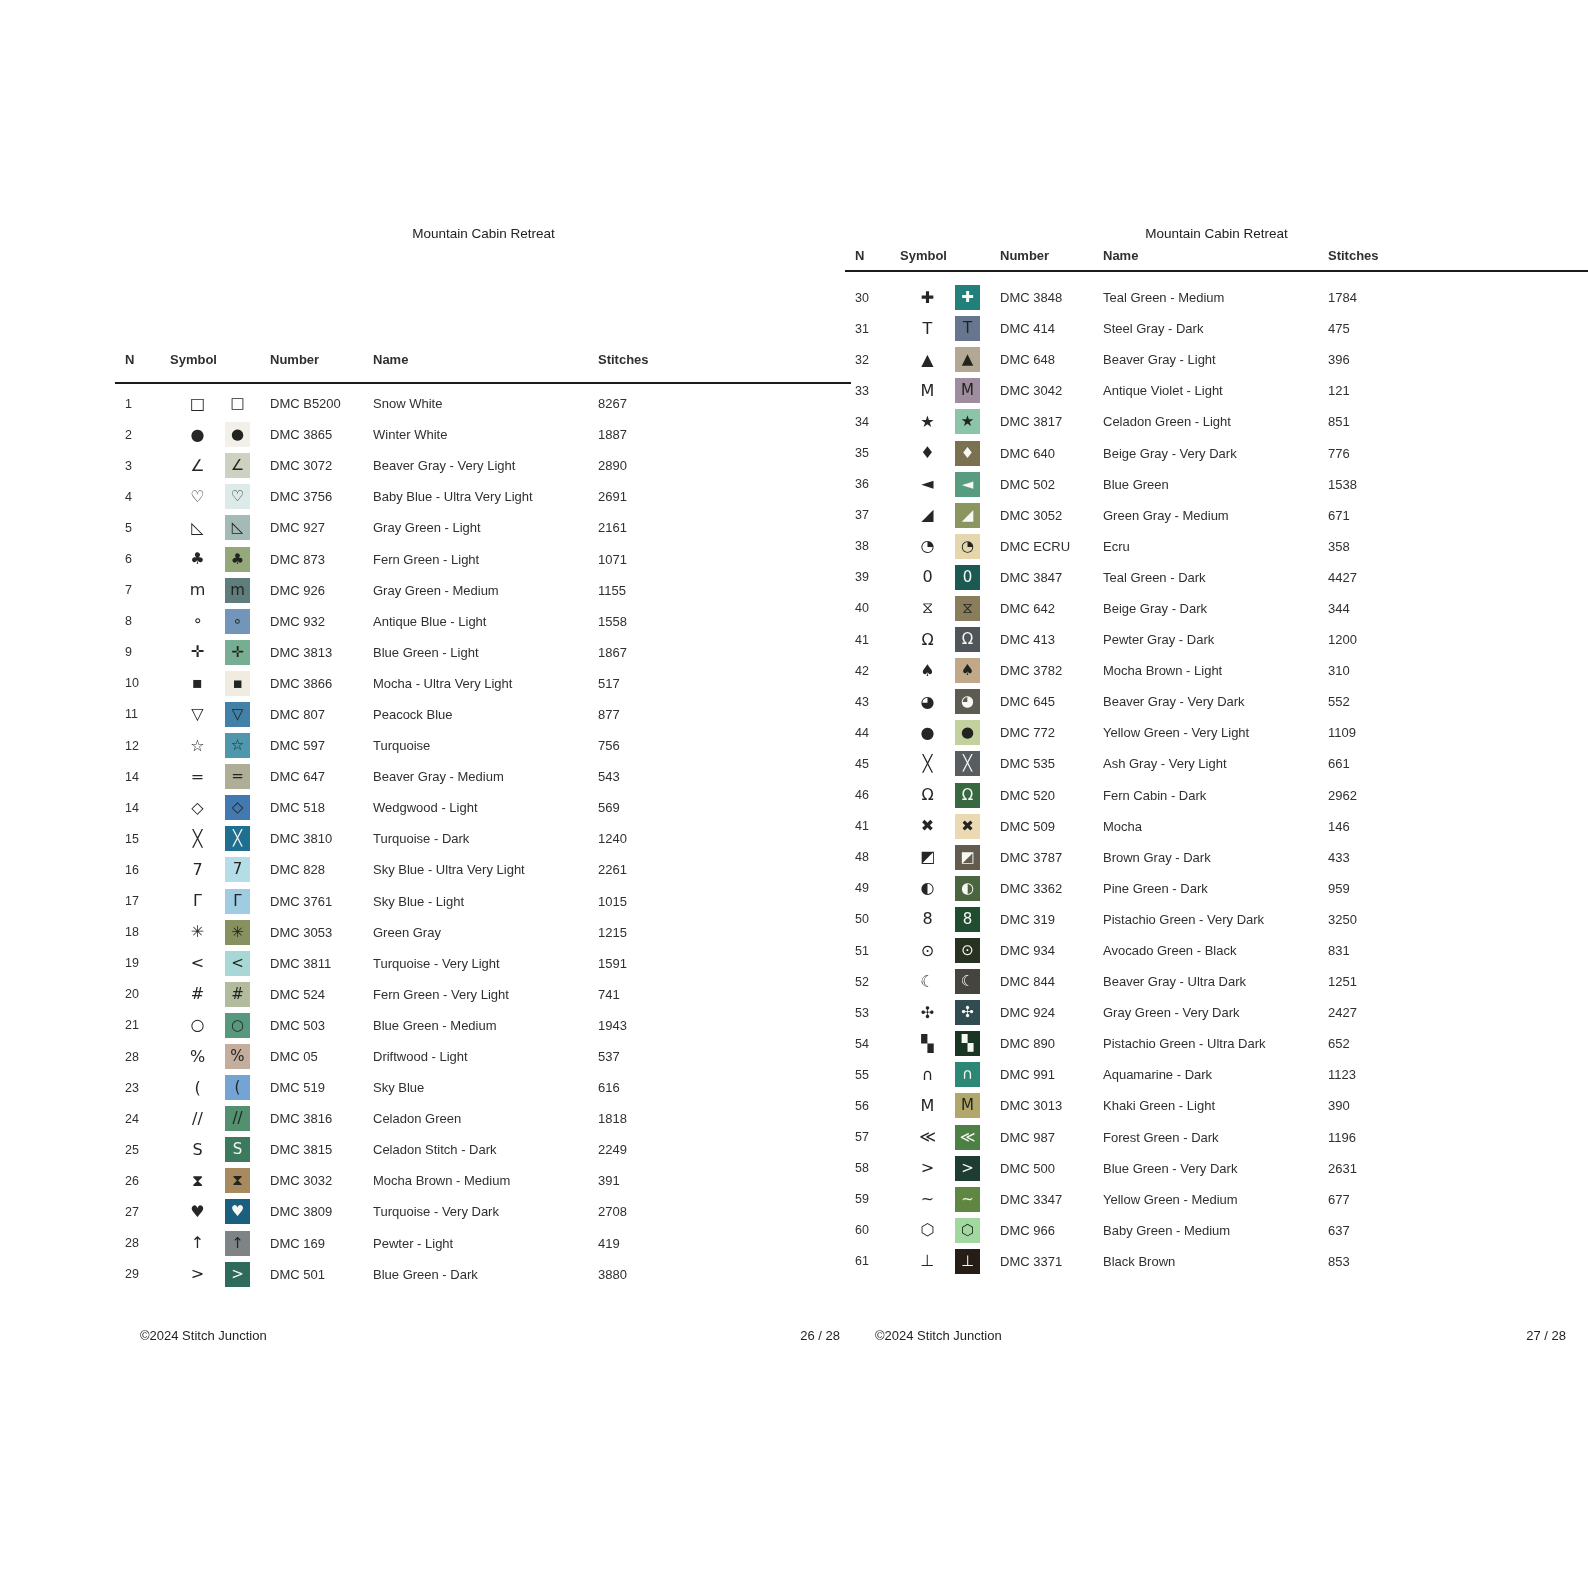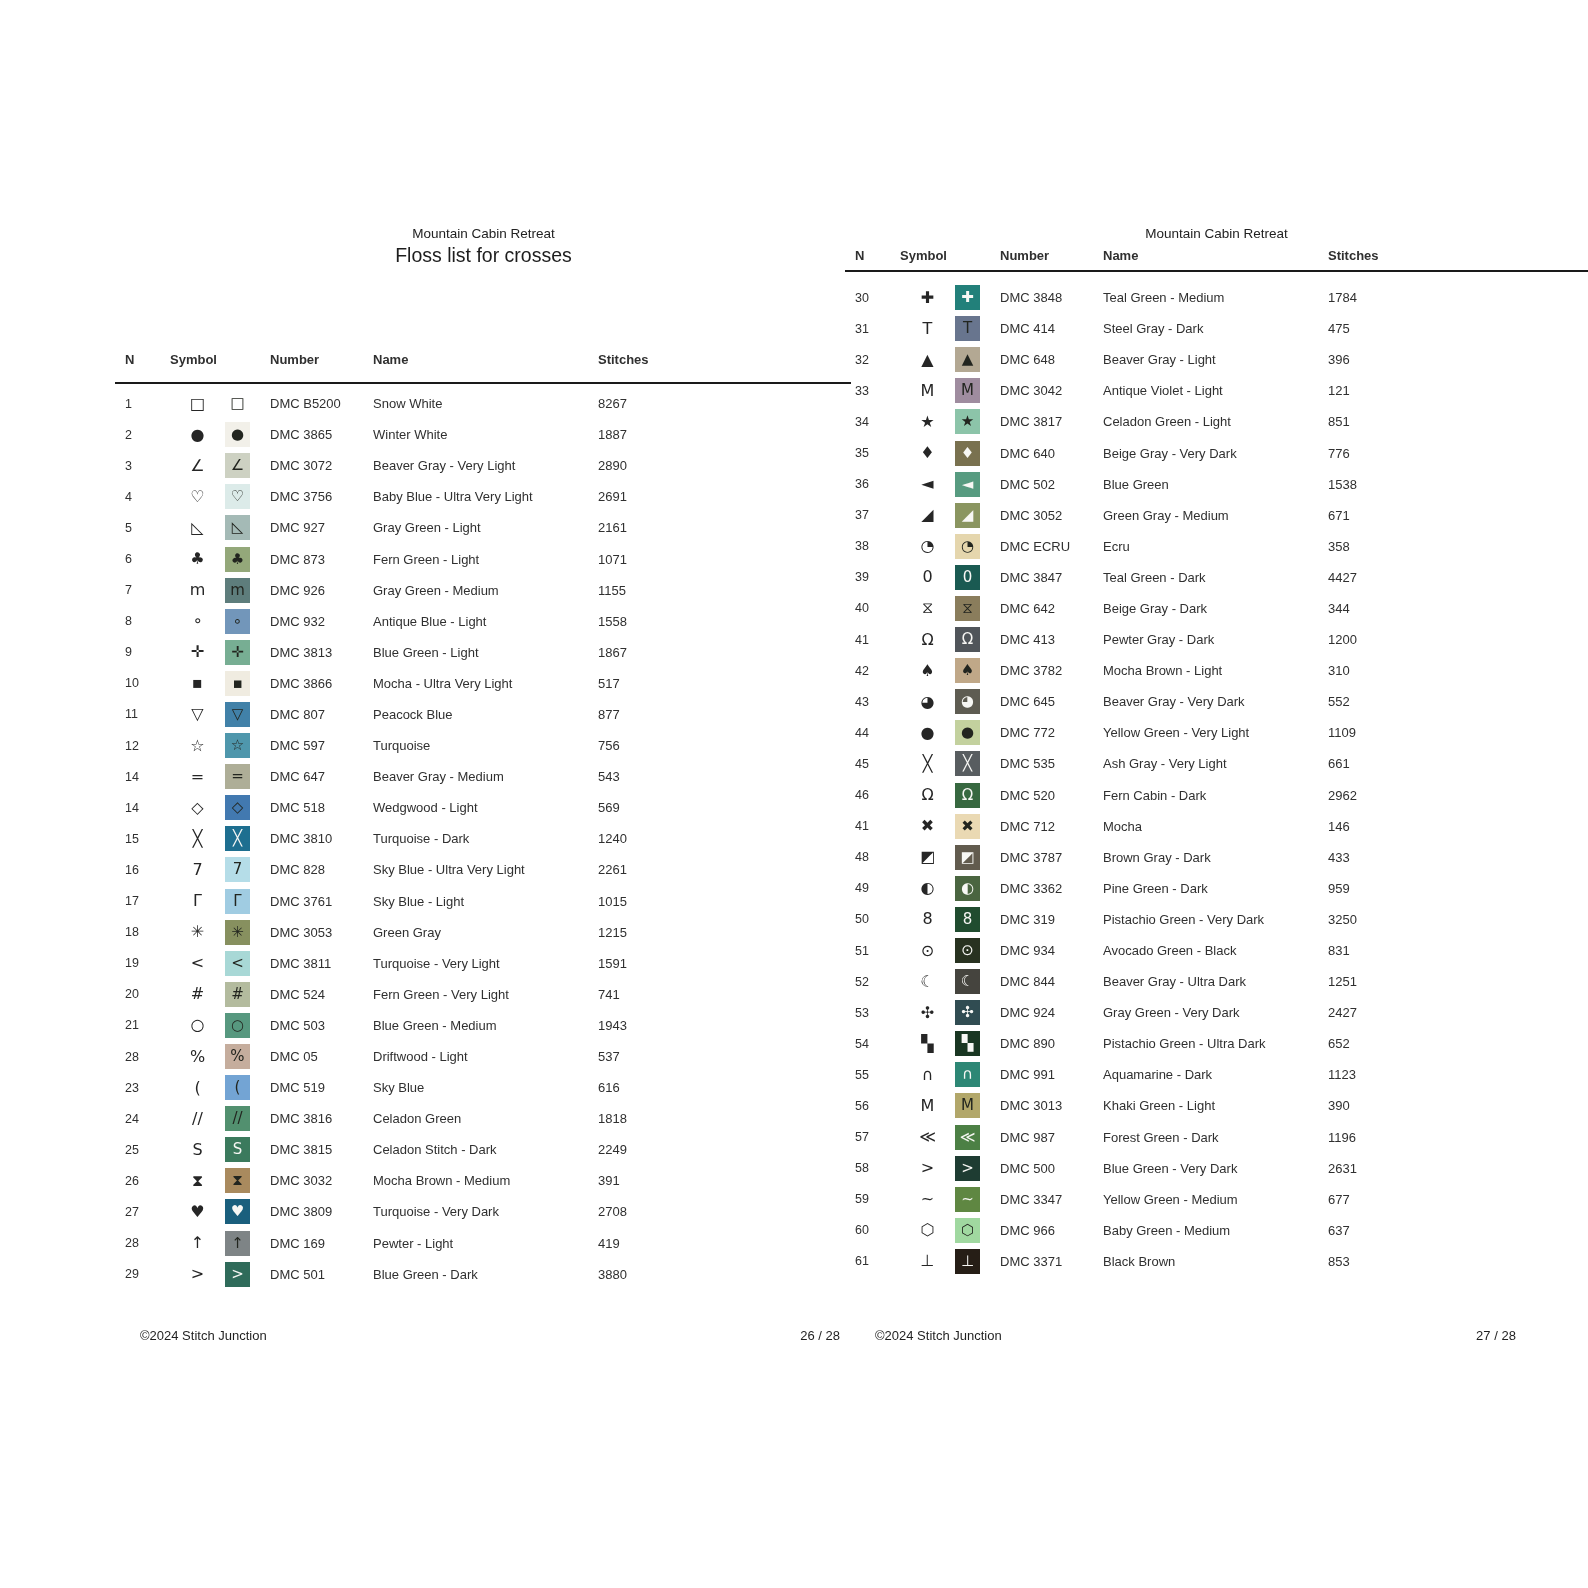--- a/index.html
+++ b/index.html
@@ -28,28 +28,27 @@
   .c.n{font-size:12.5px;}
   .c.sym{font-family:"DejaVu Sans",sans-serif;font-size:16px;color:#262626;
          text-align:center;line-height:1;}
   .swcell{display:flex;align-items:center;}
   .swatch{width:25px;height:25px;display:flex;align-items:center;justify-content:center;}
   .swglyph{font-family:"DejaVu Sans",sans-serif;font-size:15px;line-height:1;}
   .footer-item{position:absolute;top:1328px;font-size:13px;color:#1f1f1f;}
   #foot-copy-left{left:140px;}
   #foot-page-left{left:700px;width:140px;text-align:right;}
   #foot-copy-right{left:875px;}
-  #foot-page-right{left:1426px;width:140px;text-align:center;}
+  #foot-page-right{left:1426px;width:140px;text-align:right;}
 </style>
 </head>
 <body>
 
 <div class="page" id="page-left">
   <div class="doc-title">Mountain Cabin Retreat</div>
-  <div class="doc-subtitle">Floss list for crosses</div>
   <div class="colhead cols">
     <span class="c">N</span>
     <span class="c">Symbol</span>
     <span class="c" style="grid-column:4;">Number</span>
     <span class="c">Name</span>
     <span class="c">Stitches</span>
   </div>
   <div class="rule"></div>
   <div class="rows">
       <div class="row cols">
@@ -619,21 +618,21 @@
         <span class="c st">2962</span>
       </div>
       <div class="row cols">
         <span class="c n">41</span>
         <span class="c sym">✖</span>
         <span class="c swcell">
           <span class="swatch" style="background: rgb(234, 217, 179);">
             <span class="swglyph" style="color: rgb(34, 37, 31);">✖</span>
           </span>
         </span>
-        <span class="c num">DMC 712</span>
+        <span class="c num">DMC 509</span>
         <span class="c nm">Mocha</span>
         <span class="c st">146</span>
       </div>
       <div class="row cols">
         <span class="c n">48</span>
         <span class="c sym">◩</span>
         <span class="c swcell">
           <span class="swatch" style="background: rgb(98, 91, 78);">
             <span class="swglyph" style="color: rgb(247, 247, 244);">◩</span>
           </span>

